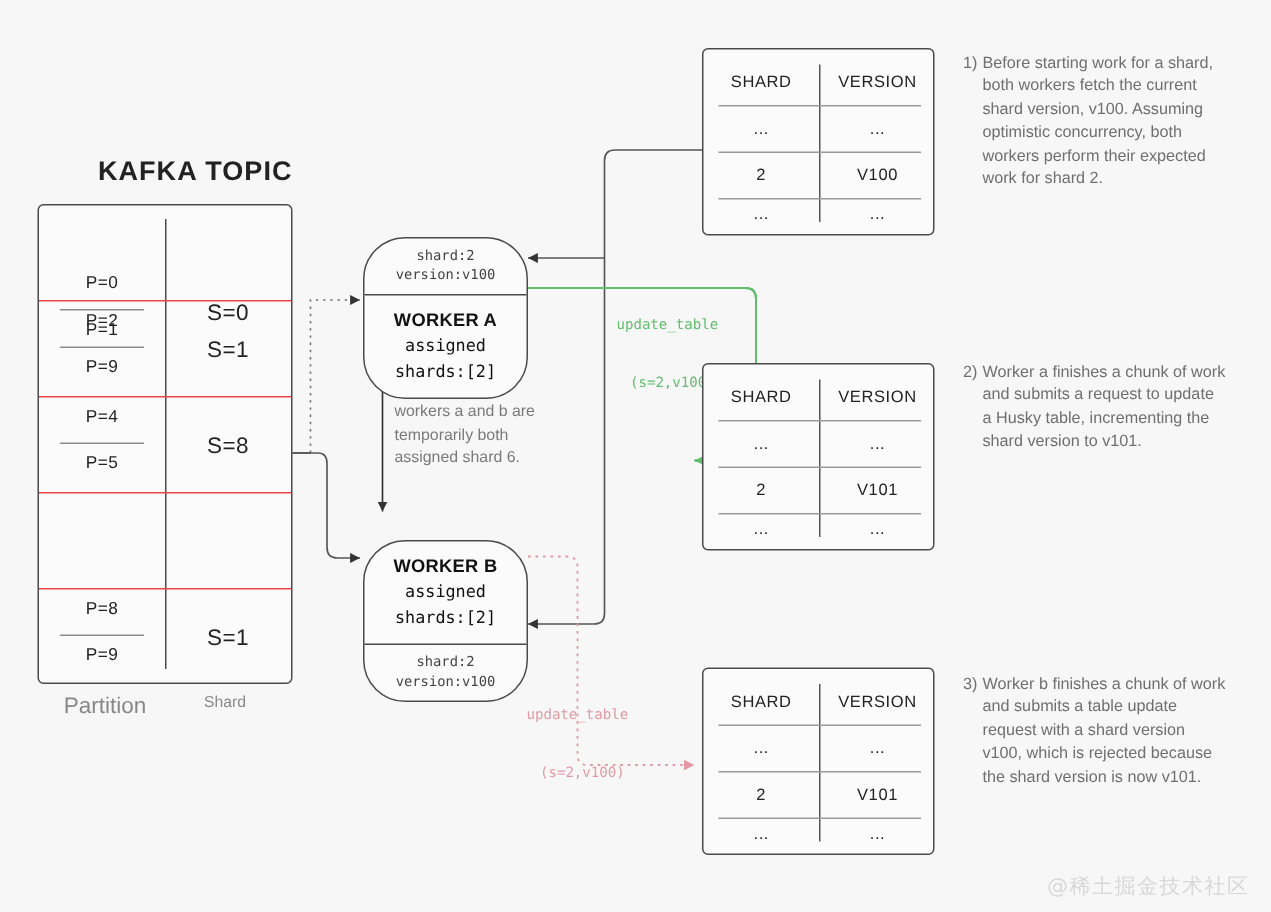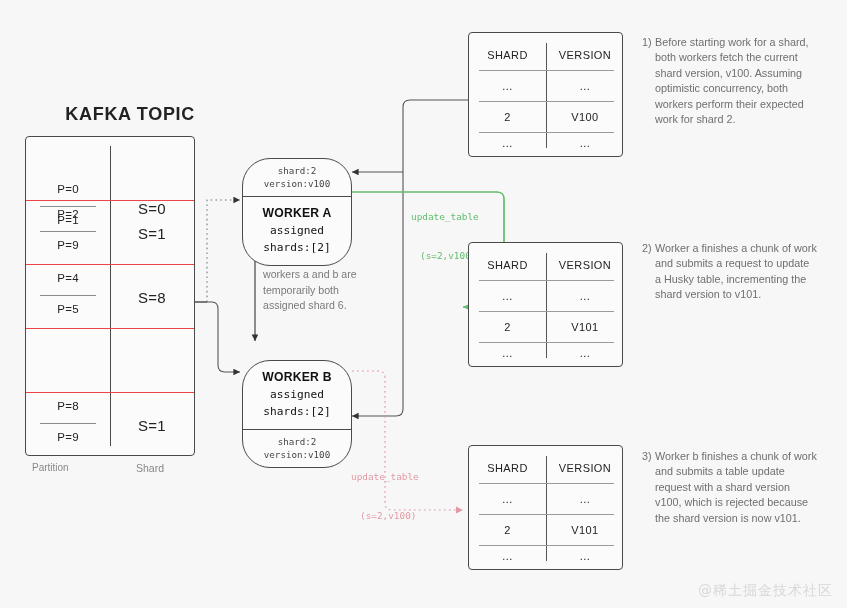--- a/index.html
+++ b/index.html
@@ -50,22 +50,22 @@
   .kpart .pv.b{top:38px;}
   .kpart .hr{
     position:absolute;left:14px;top:30px;width:56px;height:1px;background:#8c8c8c;
   }
   .kshard{
     position:absolute;left:84px;width:84px;height:64px;
     display:flex;align-items:center;justify-content:center;
     font-size:15px;color:#222;letter-spacing:.3px;
   }
   #kafka-legend-partition{
-    position:absolute;left:32px;top:462px;width:76px;
-    font-size:10px;color:#888;
+    position:absolute;left:32px;top:462px;width:76px;text-align:center;
+    font-size:15px;color:#888;
   }
   #kafka-legend-shard{
     position:absolute;left:112px;top:462px;width:76px;text-align:center;
     font-size:10.5px;color:#888;
   }
 
   
   .worker-wrap{position:absolute;width:110px;border-radius:28px;}
   .meta{
     font-family:"DejaVu Sans Mono","Liberation Mono",monospace;

